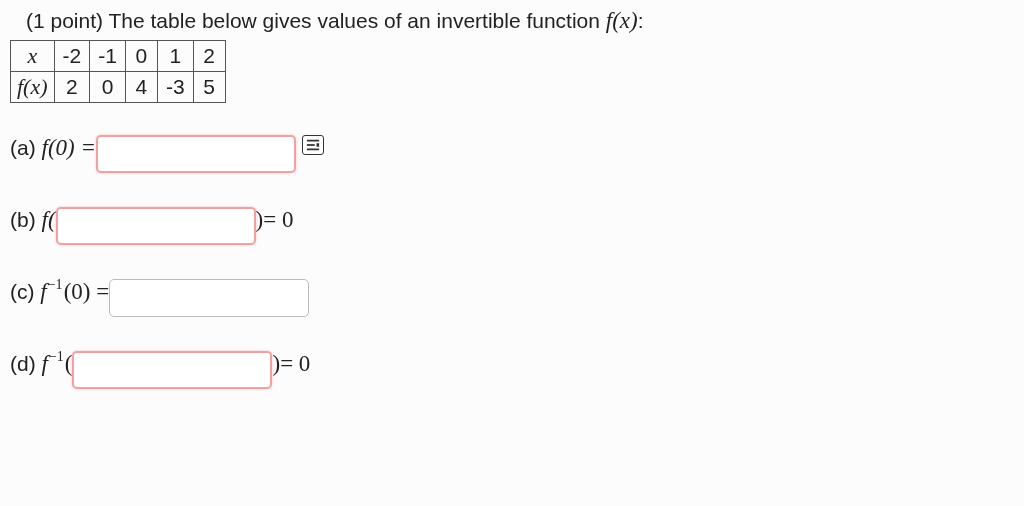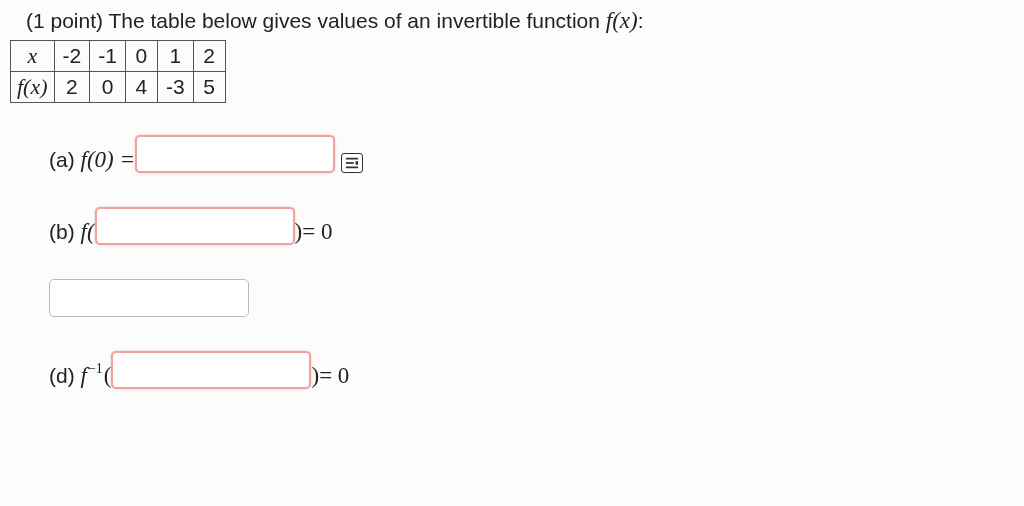--- a/index.html
+++ b/index.html
@@ -41,25 +41,24 @@
       font-size: 21px;
     }
     table.func td.lab {
       font-family: "Times New Roman", Times, serif;
       font-style: italic;
       font-size: 22px;
       padding: 2px 6px;
     }
     .row {
       display: flex;
-      align-items: flex-end;
+      align-items: flex-start;
       gap: 0;
       margin-bottom: 34px;
       font-size: 21px;
-      margin-left: 39px;
     }
     .row .label {
       white-space: nowrap;
     }
     .paren {
       font-family: "Times New Roman", Times, serif;
       font-size: 23px;
     }
     input.ans {
       width: 200px;
@@ -152,20 +151,23 @@
 
 <div class="row">
   <span class="label">
     <span>(b) </span><span class="mi">f(</span>
   </span>
   <input class="ans" type="text" style="">
   <span class="paren">)= 0</span>
 </div>
 
 <div class="row">
+  <span class="label">
+    <span>(c) </span><span class="sup"><span class="mi">f</span><span class="exp">−1</span></span><span class="mn">(0) =</span>
+  </span>
   <input class="ans plain" type="text" style="">
 </div>
 
 <div class="row" style="margin-bottom:0">
   <span class="label">
     <span>(d) </span><span class="sup"><span class="mi">f</span><span class="exp">−1</span></span><span class="mn">(</span>
   </span>
   <input class="ans" type="text" style="">
   <span class="paren">)= 0</span>
 </div>

